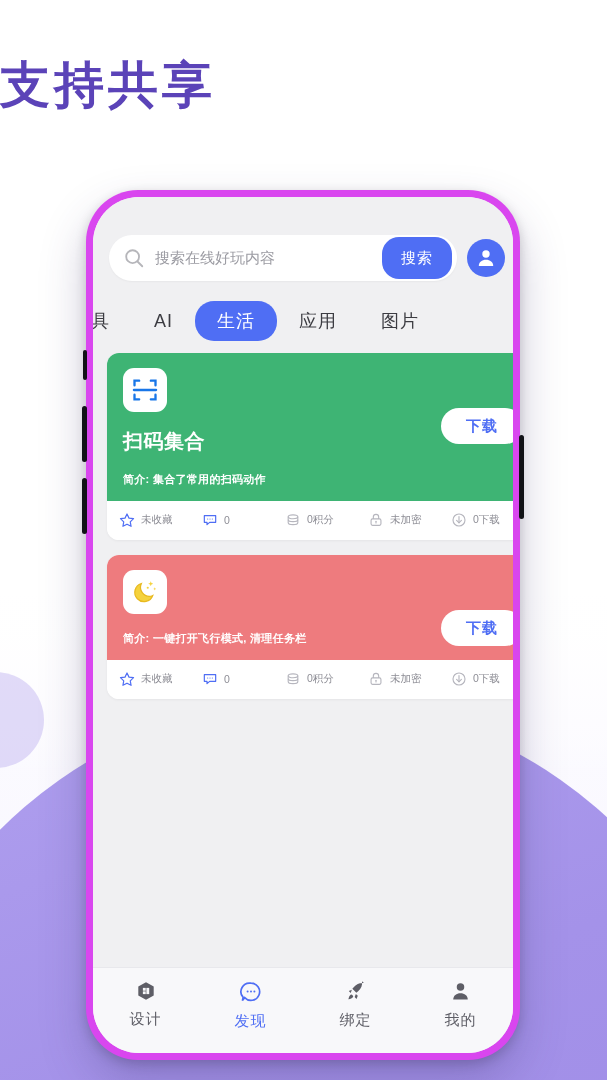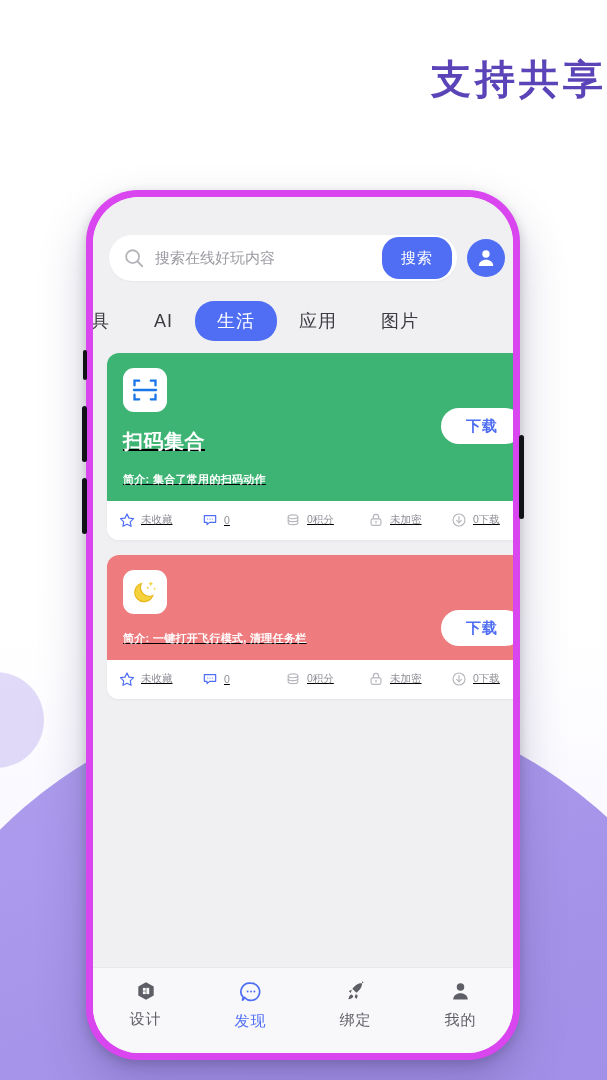--- a/index.html
+++ b/index.html
@@ -23,21 +23,21 @@
     background:#c9bdf2; opacity:.55;
   }
   .bg-fade-top{
     position:absolute; left:0; right:0; top:560px; height:230px;
     background:linear-gradient(180deg,rgba(255,255,255,1) 0%,rgba(255,255,255,0) 100%);
   }
 
   
   .headline{
     position:absolute; top:52px; left:0; right:0; z-index:5;
-    text-align:right; font-size:40px; font-weight:700;
+    text-align:left; font-size:50px; font-weight:700;
     letter-spacing:4px; color:#5b43b8;
   }
 
   
   .phone{
     position:absolute; left:86px; top:190px; width:434px; height:870px;
     z-index:4;
     background:#d946ef;
     border-radius:52px;
     box-shadow:0 22px 46px rgba(60,50,110,.26), 0 4px 12px rgba(0,0,0,.18);
@@ -93,21 +93,21 @@
   .tab{
     flex:0 0 auto; font-size:18px; color:#3c3c42; padding:8px 22px;
     border-radius:19px; cursor:pointer; letter-spacing:1px;
   }
   .tab.active{ background:#4f6ef4; color:#fff; }
 
   
   .list{ flex:1 1 auto; overflow:hidden; padding:0 0 0 14px; background:#f0f0f2; }
   .card{
     width:434px; margin-bottom:15px; border-radius:12px; overflow:hidden;
-    background:#ffffff; box-shadow:0 1px 3px rgba(0,0,0,.05);text-decoration:underline;
+    background:#ffffff; box-shadow:0 1px 3px rgba(0,0,0,.05);
   }
   .card-top{ position:relative; padding:15px 16px 14px 16px; }
   .card-top.green{ background:#3eb474; }
   .card-top.pink { background:#ee7b7e; }
   .app-icon{
     width:44px; height:44px; border-radius:11px; background:#ffffff;
     display:flex; align-items:center; justify-content:center;
   }
   .card-title{
     margin-top:16px; font-size:20px; font-weight:700; color:#ffffff; letter-spacing:.5px;

